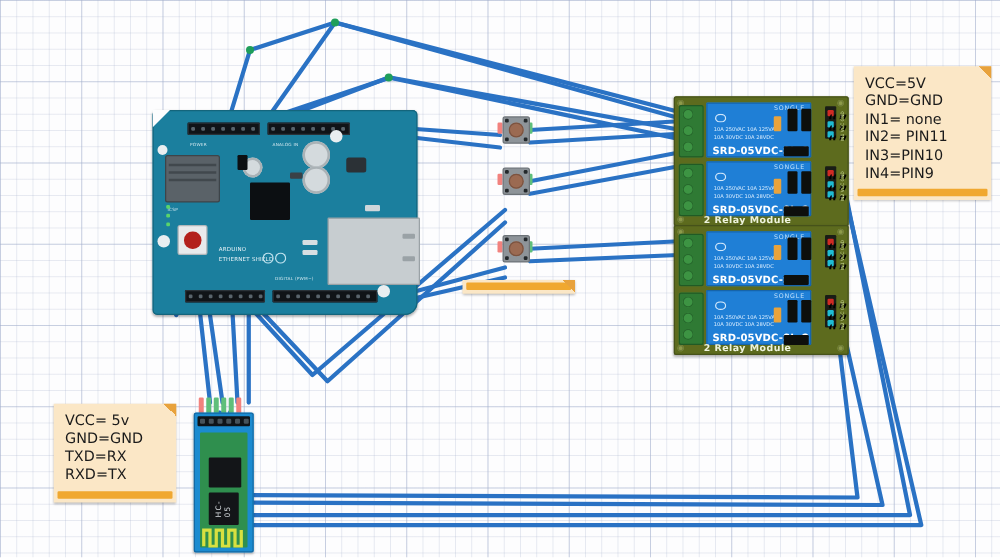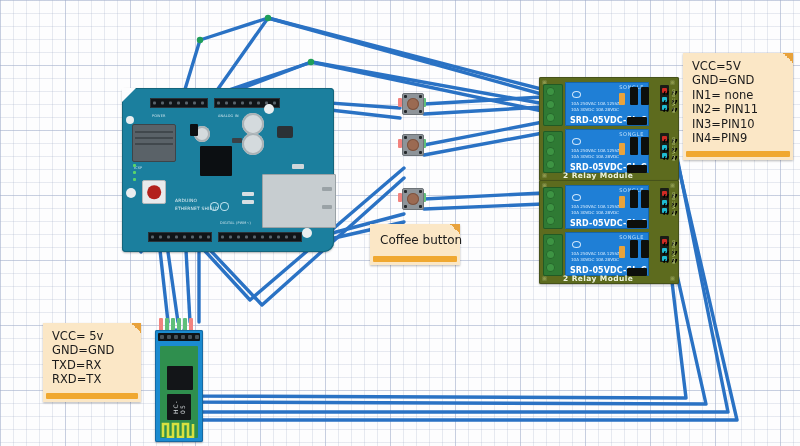--- a/index.html
+++ b/index.html
@@ -441,17 +441,16 @@
     <div class="fold"></div>
     <div class="body">VCC= 5v
 GND=GND
 TXD=RX
 RXD=TX</div>
     <div class="bar"></div>
   </div>
 
   <div class="note single" id="coffee-note" style="left:370px;top:224px;width:90px;">
     <div class="fold"></div>
-    <div class="body">Coffee button</div>
     <div class="bar"></div>
   </div>
 
 </div>
 
 </body></html>

